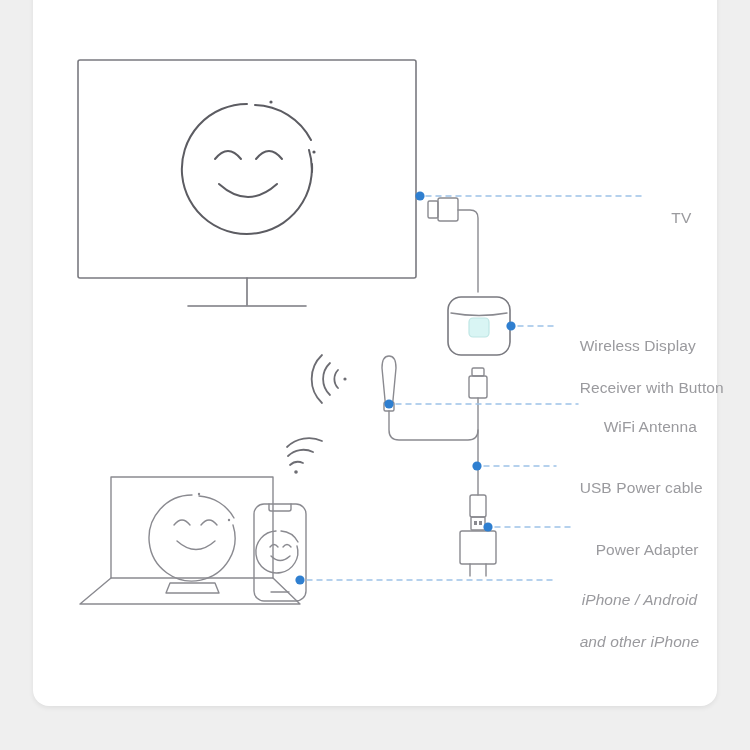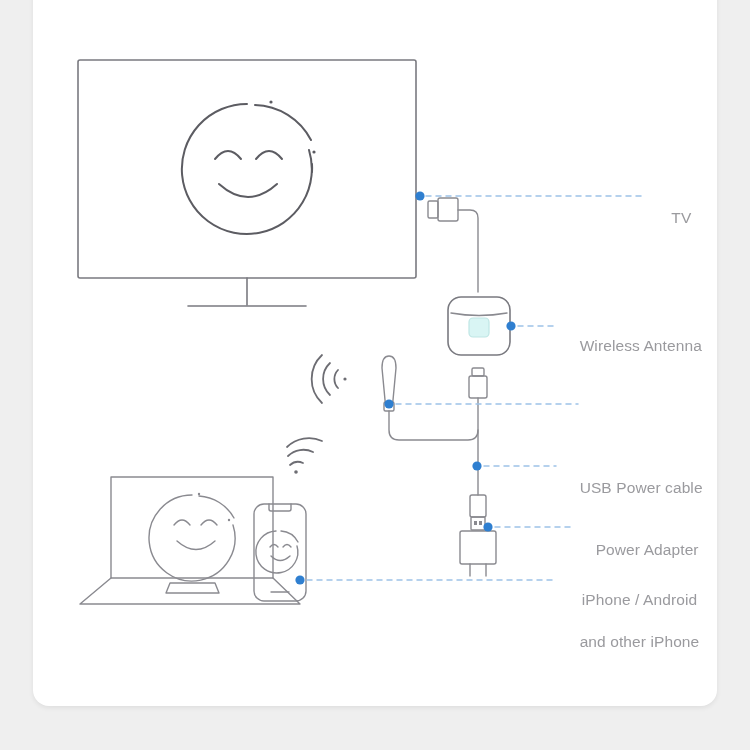--- a/index.html
+++ b/index.html
@@ -39,21 +39,21 @@
   }
   .label {
     position: absolute;
     color: #9a9a9e;
     font-family: "Liberation Sans", sans-serif;
     font-size: 15.5px;
     line-height: 21px;
     white-space: pre;
     letter-spacing: 0.1px;
   }
-  .label.center { text-align: center; }
+  .label.center { text-align: center; font-style: italic; }
 </style>
 </head>
 <body>
 
 <div id="stage">
 
   <div id="card"></div>
 
   <svg id="diagram" viewBox="0 0 750 750">
     <defs>
@@ -180,23 +180,27 @@
       <line x1="307" y1="580" x2="556" y2="580" class="dash"></line>
       <circle cx="300" cy="580" r="4.6" class="dot"></circle>
     </g>
   </svg>
 
   <div class="label" style="left:654px; top:186px;">
     <span>TV</span>
   </div>
 
   <div class="label" style="left:562px; top:314px;">
-    <span>Wireless Antenna</span><br>
-  </div>
-
+    <span>Wireless Display</span><br>
+    <span>Receiver with Button</span>
+  </div>
+
+  <div class="label" style="left:586px; top:395px;">
+    <span>WiFi Antenna</span>
+  </div>
 
   <div class="label" style="left:578px; top:518px;">
     <span>Power Adapter</span>
   </div>
 
   <div class="label" style="left:562px; top:456px;">
     <span>USB Power cable</span>
   </div>
 
   <div class="label center" style="left:562px; top:568px;">

